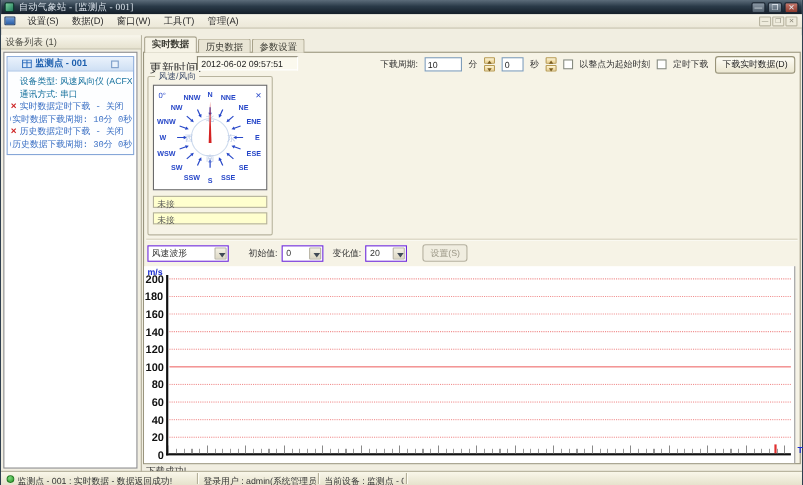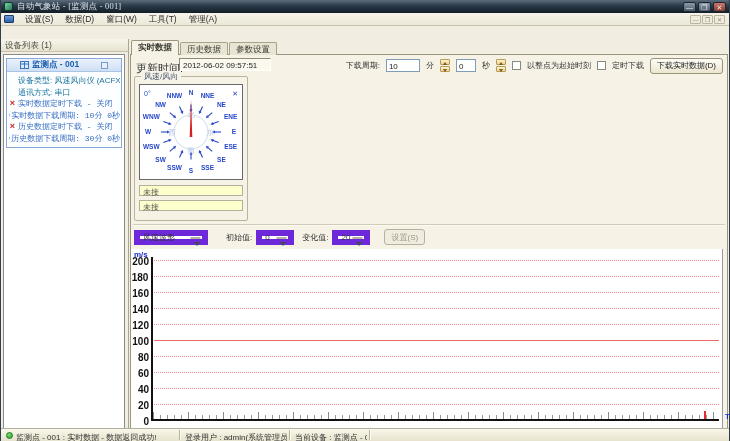--- a/index.html
+++ b/index.html
@@ -22,21 +22,21 @@
   .menubar{position:absolute;left:0;top:13px;width:100%;height:13px;background:linear-gradient(180deg,#f6f4e9,#ece8d8);
     border-bottom:1px solid #c6c2ad;display:flex;align-items:center;font-size:8.5px;color:#2b2b2b;}
   .mdi-icon{width:10px;height:8px;margin:0 5px 0 3px;background:linear-gradient(180deg,#6f9bd6,#2a5fa8);
     border:1px solid #1a3c6e;border-radius:1px;flex:0 0 auto;}
   .menu-item{padding:0 6px;line-height:12px;white-space:nowrap;}
   .mdi-btns{position:absolute;right:4px;top:2px;display:flex;gap:1px;}
   .mdi-btn{width:11px;height:9px;font-size:6px;line-height:8px;text-align:center;color:#8d8a7a;
     background:#efecdd;border:1px solid #b9b5a1;border-radius:1px;}
 
   
-  .main{position:absolute;left:0;top:39px;width:100%;height:402px;}
+  .main{position:absolute;left:0;top:32px;width:100%;height:402px;}
   .sidebar{position:absolute;left:0;top:0;width:128px;height:100%;background:#f1eee1;border-right:1px solid #aaa692;}
   .sidebar-header{height:13px;background:linear-gradient(180deg,#f8f6ec,#e6e2cf);border-bottom:1px solid #c6c2ad;
     font-size:8.5px;color:#4c4c44;padding:1px 0 0 4px;}
   .sidebar-list{position:absolute;left:2px;right:3px;top:15px;bottom:8px;background:#ffffff;border:1px solid #8a8a8a;}
   .device-panel{position:absolute;left:2px;right:2px;top:3px;border:1px solid #86a7d8;background:#fdfeff;}
   .device-panel-header{height:13px;background:linear-gradient(180deg,#eaf2fc,#cfe0f4);border-bottom:1px solid #a9c4e6;
     display:flex;align-items:center;gap:3px;padding:0 13px;}
   .device-panel-title{font-size:8.5px;font-weight:bold;color:#1d5fae;flex:1;white-space:nowrap;overflow:hidden;}
   .pin-icon{width:7px;height:7px;border:1px solid #7a9cc8;background:#e8f1fb;flex:0 0 auto;}
   .device-info-list{padding:3px 1px 3px 2px;}
@@ -79,21 +79,21 @@
   .compass-box{position:absolute;left:4px;top:7px;width:104px;height:96px;background:#fff;border:1px solid #6a6a6a;}
   .yellow-field{position:absolute;left:4px;width:104px;height:11px;background:#ffffce;border:1px solid #b3b09c;
     font-size:8px;color:#555;padding:1px 0 8px 3px;}
   .yf1{top:108px;} .yf2{top:123px;}
 
   .divider{position:absolute;left:2px;right:2px;top:169px;height:2px;
     border-top:1px solid #cfcbb6;border-bottom:1px solid #fbfaf3;}
 
   
   .chart-controls{position:absolute;left:3px;top:174px;height:16px;display:flex;align-items:center;font-size:8px;color:#333;}
-  .select{height:15px;background:#fff;border:6px solid #6d28d9;display:flex;align-items:center;position:relative;
+  .select{height:15px;background:#fff;border:1px solid #6d28d9;display:flex;align-items:center;position:relative;
     padding:0 14px 0 3px;white-space:nowrap;}
   .select .arrow{position:absolute;right:1px;top:1px;bottom:1px;width:11px;background:linear-gradient(180deg,#f4f1e6,#ddd8c4);
     border:1px solid #b5b1a0;border-radius:1px;}
   .select .arrow::after{content:"";position:absolute;left:2.5px;top:4px;border-left:3px solid transparent;border-right:3px solid transparent;border-top:4px solid #404a56;}
   .sel-wave{width:74px;} .sel-num{width:38px;}
   .gap18{width:18px;} .gap8{width:8px;} .gap14{width:14px;} .gap4{width:4px;}
   .xp-button.disabled{color:#9a9685;border-color:#b5b1a0;background:#f0ede0;}
 
   
   .chart-wrap{position:absolute;left:0;top:194px;width:592px;bottom:0;background:#fff;border-right:1px solid #9a9a9a;}

